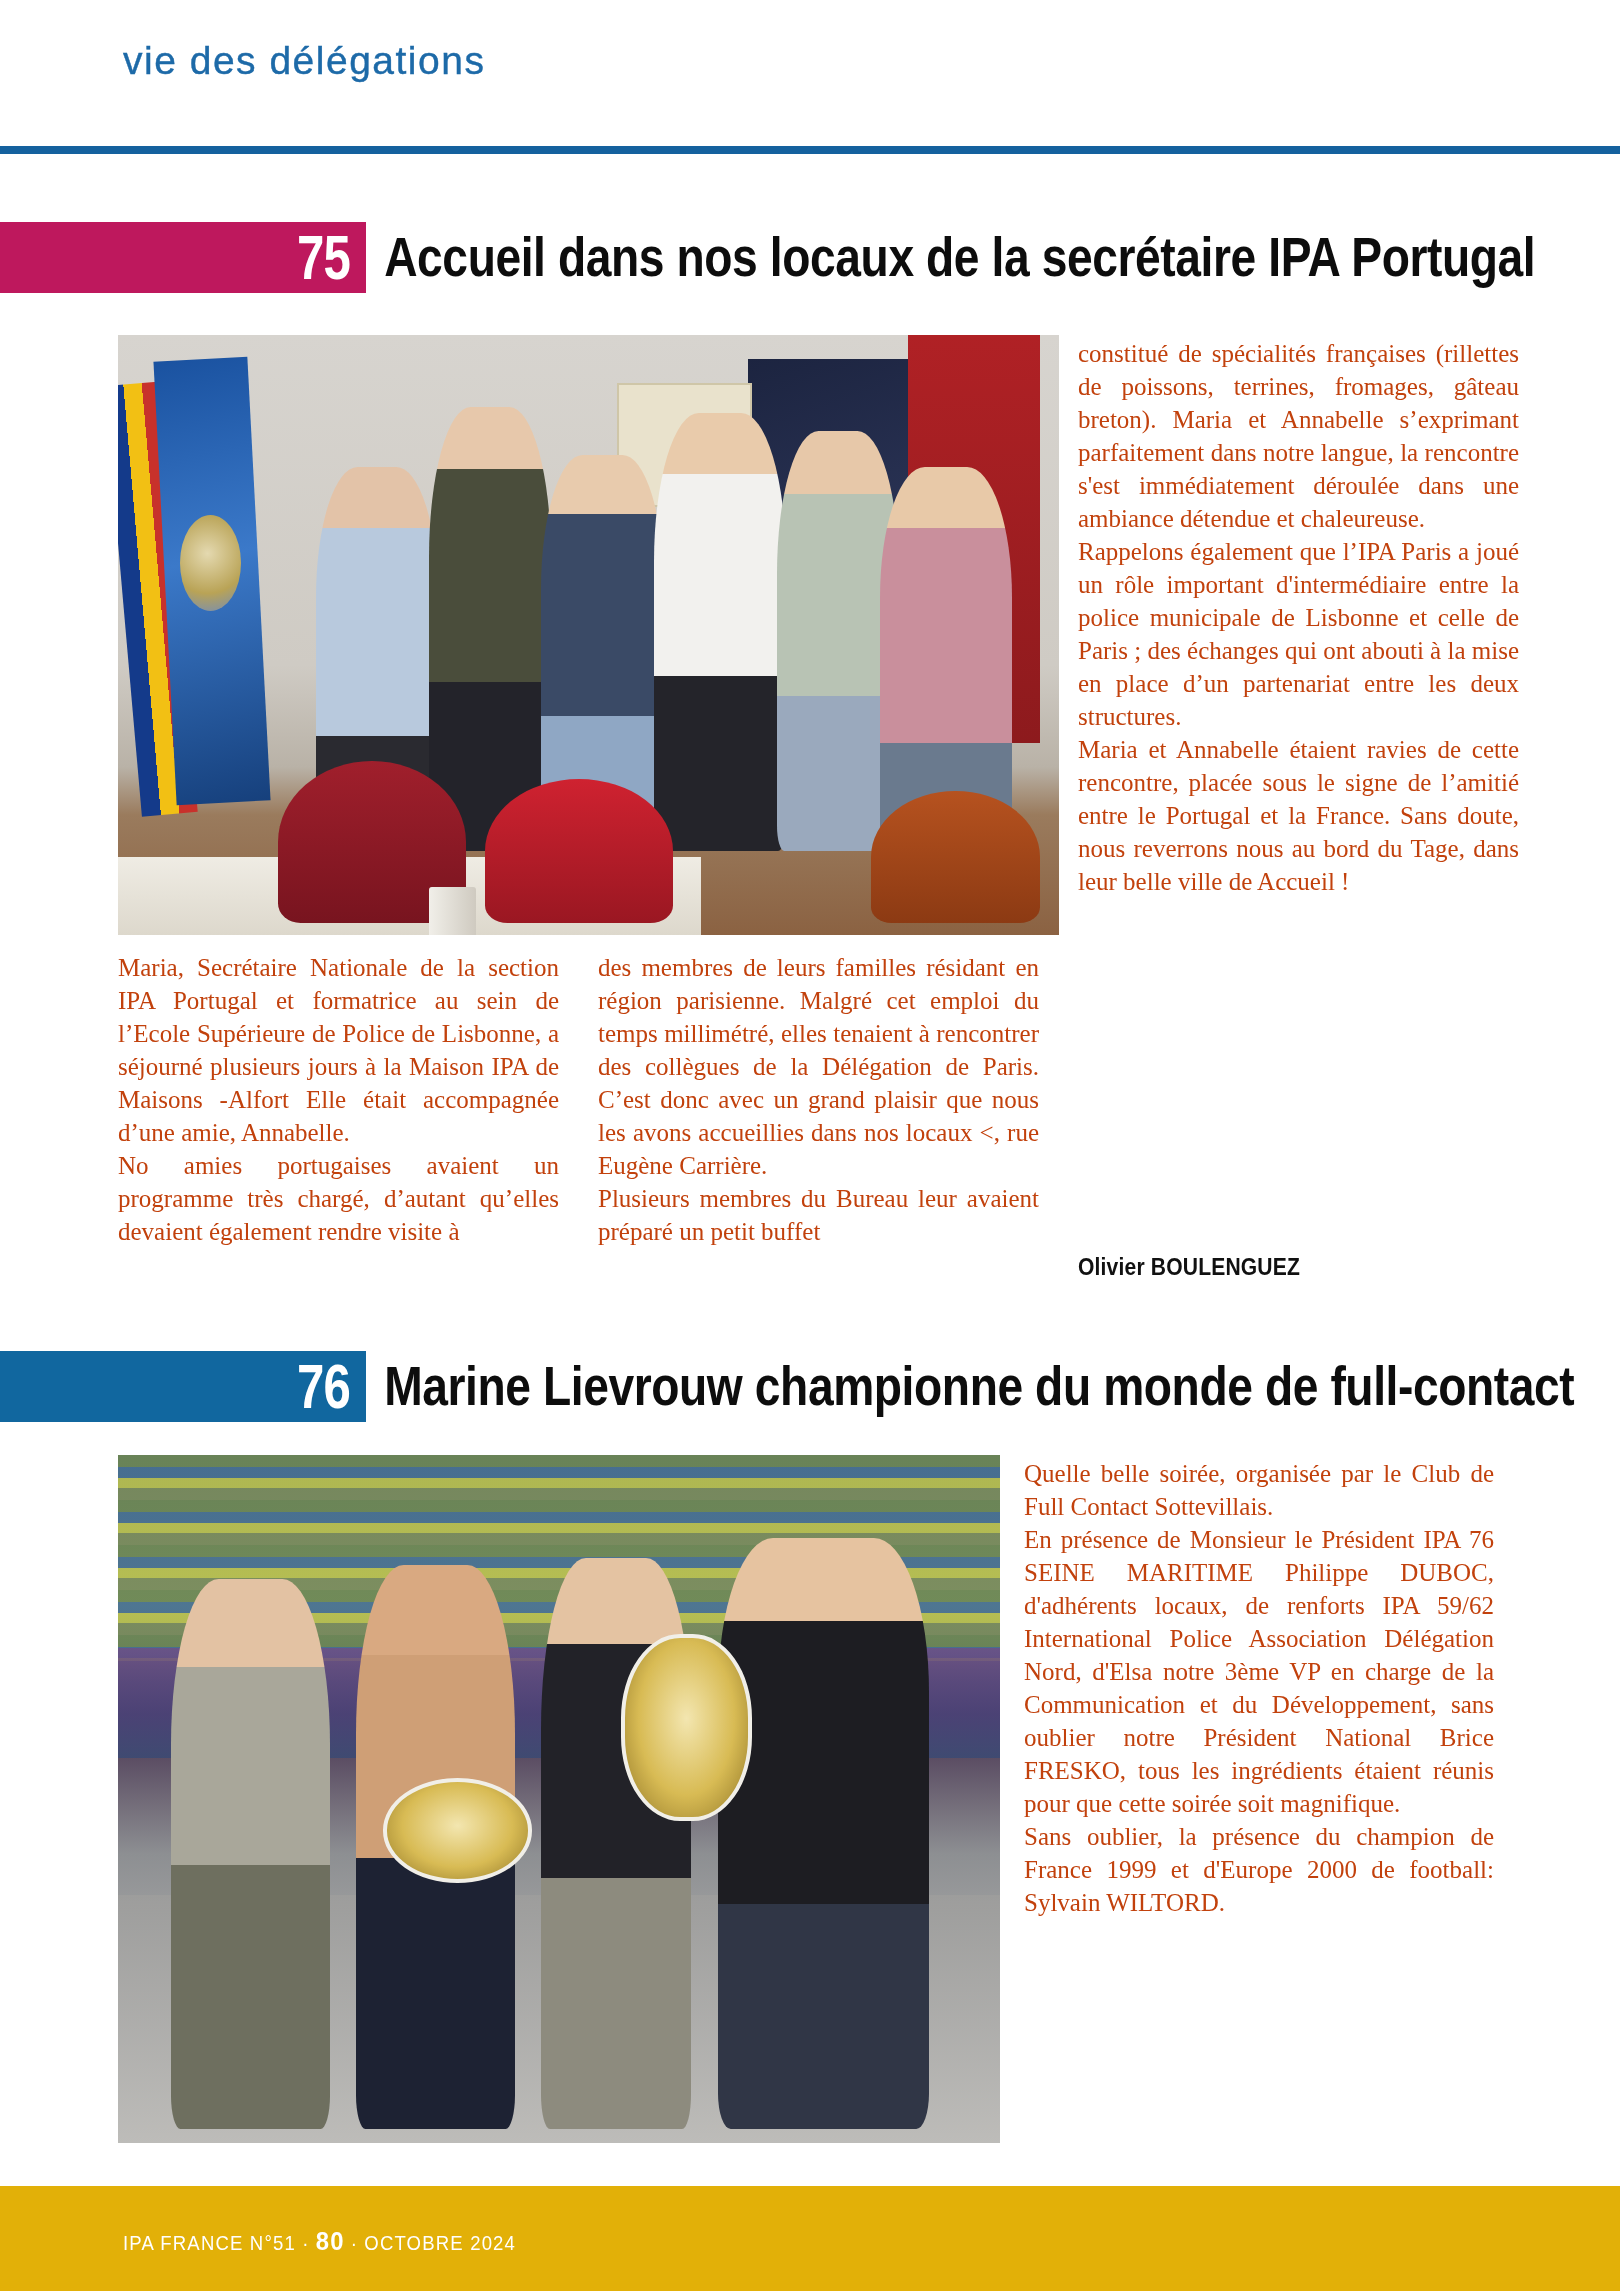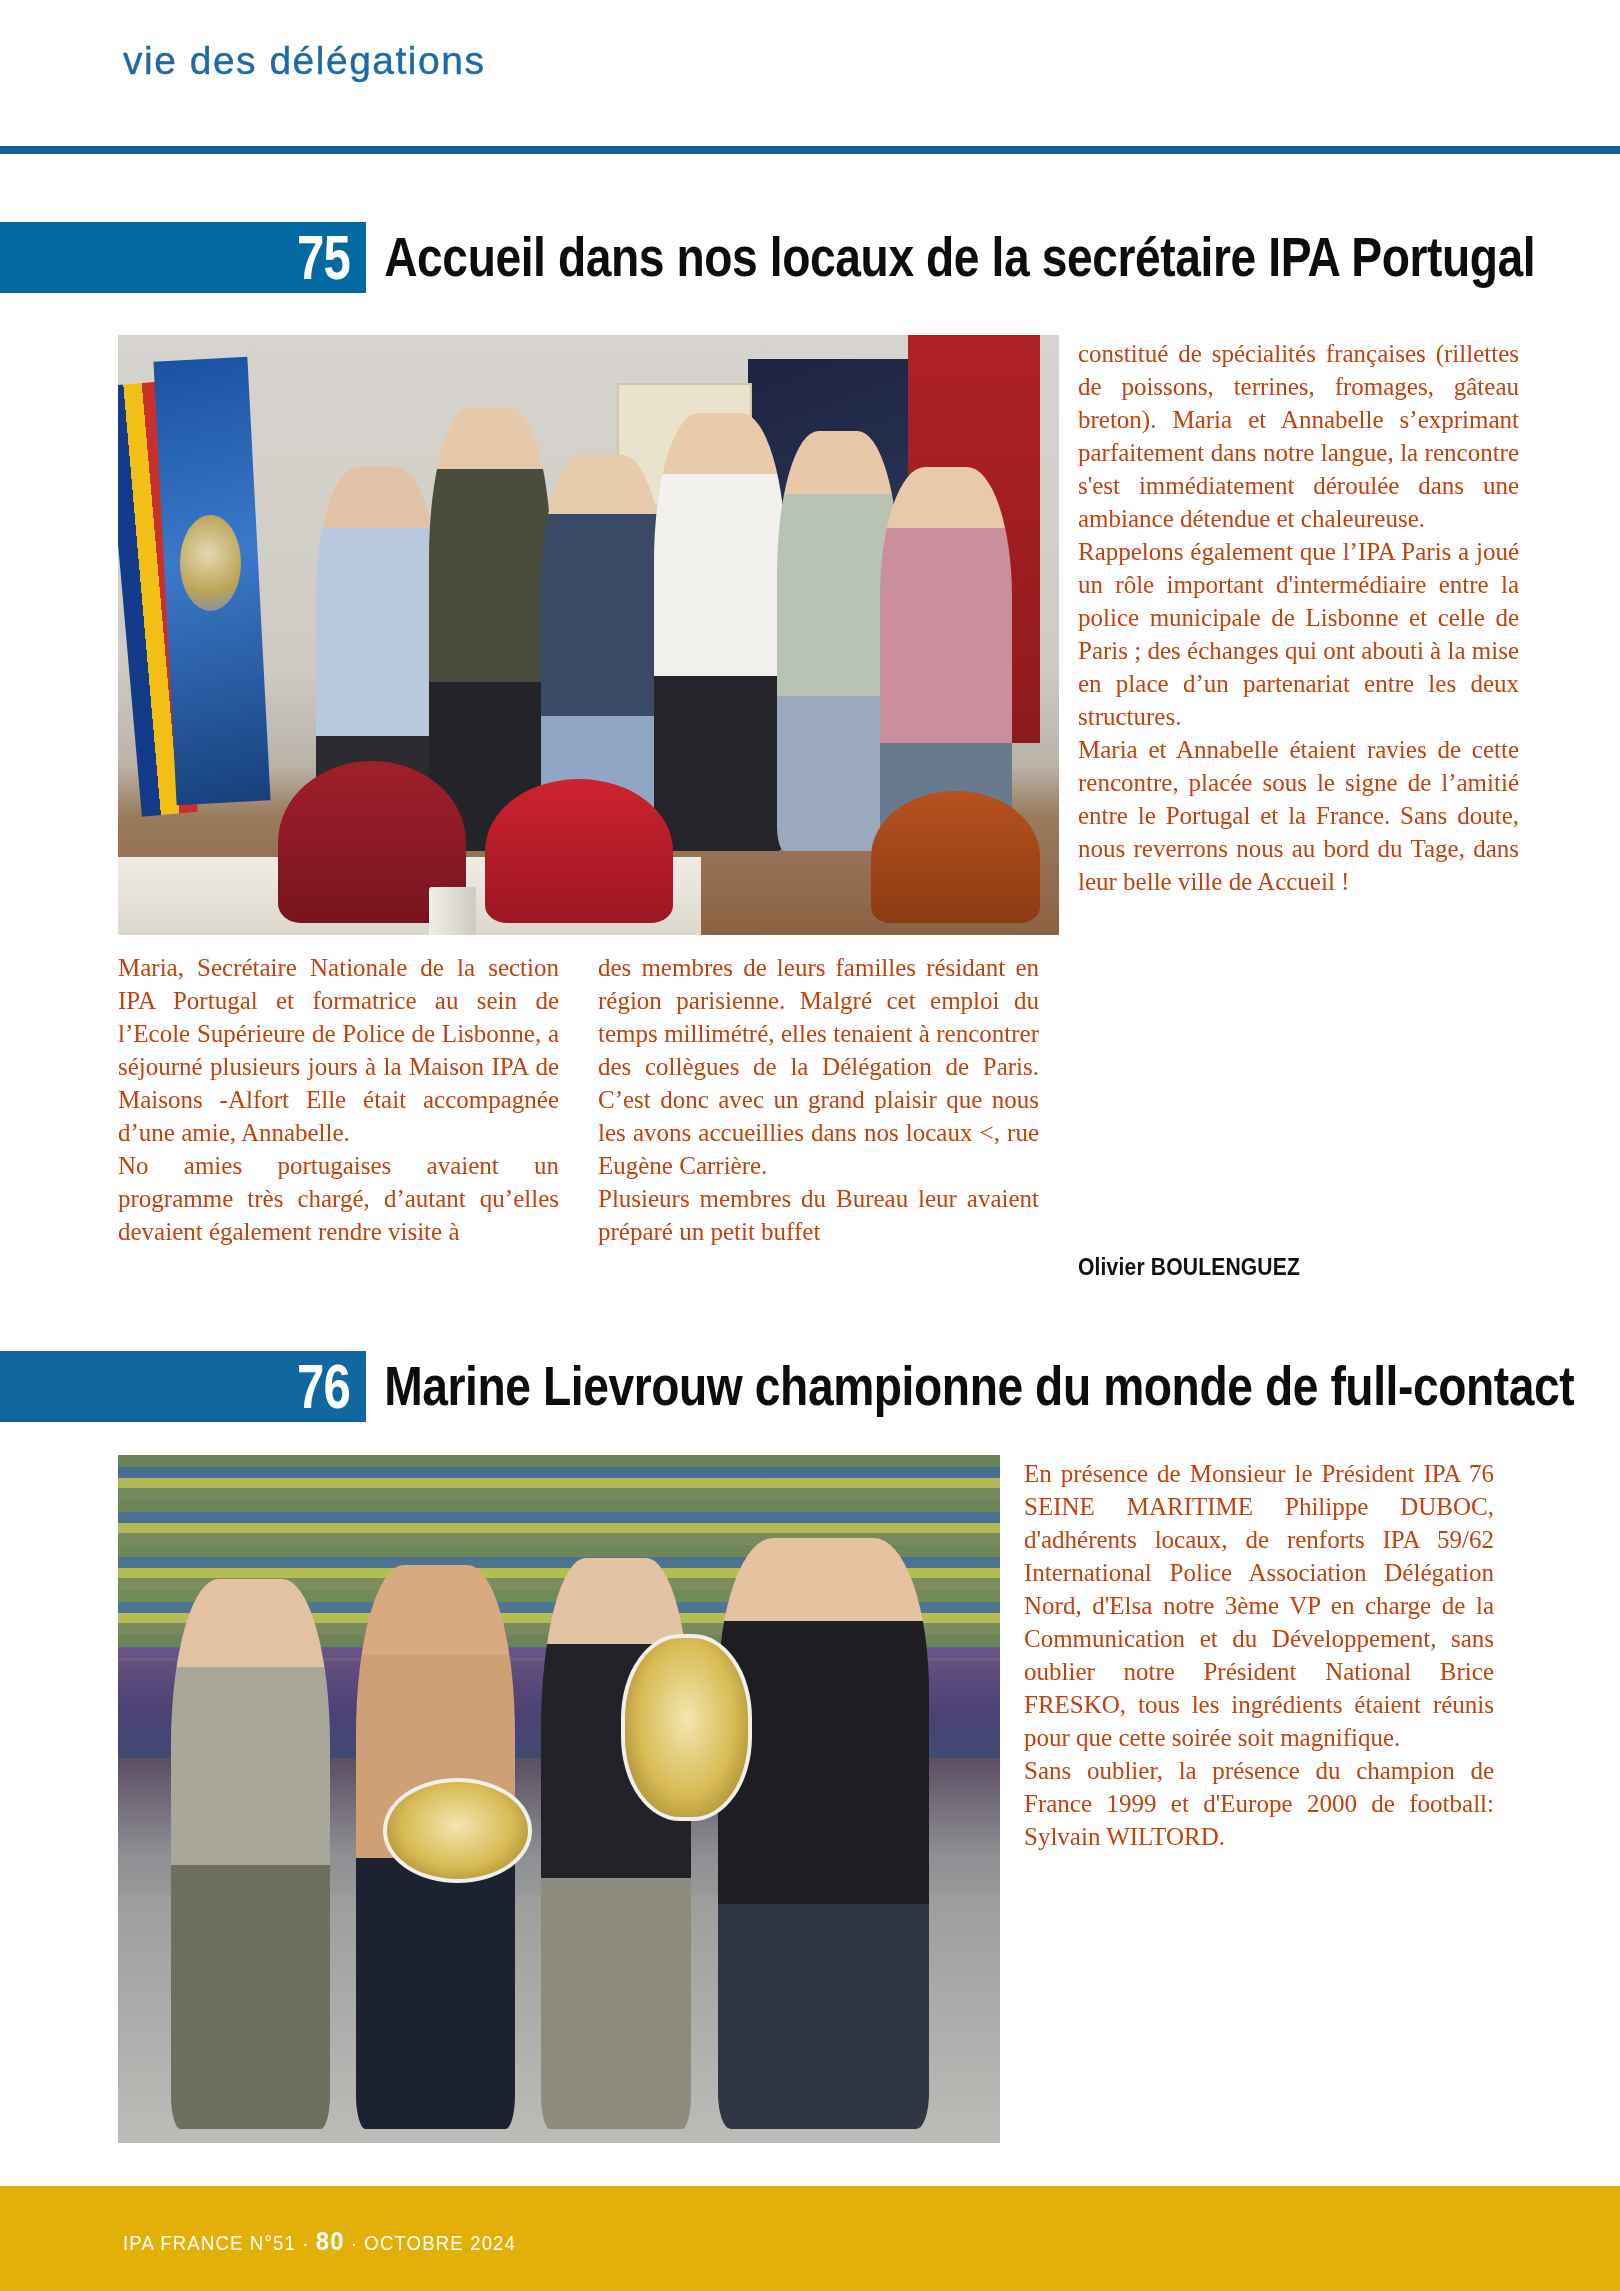--- a/index.html
+++ b/index.html
@@ -30,21 +30,21 @@
     height:7.8px;background:#15619e;
   }
 
   
   .sec-head{position:absolute;left:0;height:71px;display:flex;align-items:stretch;}
   .sec-bar{
     width:366px;height:71px;
     display:flex;align-items:center;justify-content:flex-end;
     box-sizing:border-box;padding-right:15.7px;
   }
-  .sec-bar.gold{background:#0369a1;}
+  .sec-bar.gold{background:#be185d;}
   .sec-bar.blue{background:#11679f;text-align:center;}
   .sec-num{
     color:#ffffff;
     font-family:"Liberation Sans Narrow","Liberation Sans",sans-serif;
     font-weight:bold;
     font-size:63px;
     line-height:63px;
     letter-spacing:-1px;
     transform:scaleX(0.78);
     transform-origin:right center;
@@ -213,20 +213,21 @@
     <div class="p2-floor"></div>
     <div class="p2-fig" style="left:6%;width:18%;height:80%;background:linear-gradient(180deg,#e3c2a3 0 16%,#a9a79a 16% 52%,#6e6f5f 52%);border-radius:30% 30% 6% 6%;"></div>
     <div class="p2-fig" style="left:27%;width:18%;height:82%;background:linear-gradient(180deg,#d9a981 0 16%,#cf9f76 16% 52%,#1d2233 52%);border-radius:30% 30% 6% 6%;"></div>
     <div class="p2-fig" style="left:48%;width:17%;height:83%;background:linear-gradient(180deg,#e4c3a2 0 15%,#222228 15% 56%,#8d8b7e 56%);border-radius:30% 30% 6% 6%;"></div>
     <div class="p2-fig" style="left:68%;width:24%;height:86%;background:linear-gradient(180deg,#e6c3a0 0 14%,#1d1d22 14% 62%,#303646 62%);border-radius:26% 26% 6% 6%;"></div>
     <div class="p2-belt" style="left:30%;top:47%;width:16%;height:14%;"></div>
     <div class="p2-belt" style="left:57%;top:26%;width:14%;height:26%;border-radius:45%;"></div>
   </div>
 
   <div class="col" style="left:1024px;top:1457px;width:470px;">
+      <p>Quelle belle soirée, organisée par le Club de Full Contact Sottevillais.</p>
       <p>En présence de Monsieur le Président IPA 76 SEINE MARITIME Philippe DUBOC, d'adhérents locaux, de renforts IPA 59/62 International Police Association Délégation Nord, d'Elsa notre 3ème VP en charge de la Communication et du Développement, sans oublier notre Président National Brice FRESKO, tous les ingrédients étaient réunis pour que cette soirée soit magnifique.</p>
       <p>Sans oublier, la présence du champion de France 1999 et d'Europe 2000 de football: Sylvain WILTORD.</p>
     </div>
 
   <div class="footer-bar"></div>
   <div class="footer-text">
     <span>IPA FRANCE N°51</span>
     <span class="sep">·</span>
     <span class="pg">80</span>
     <span class="sep">·</span>

